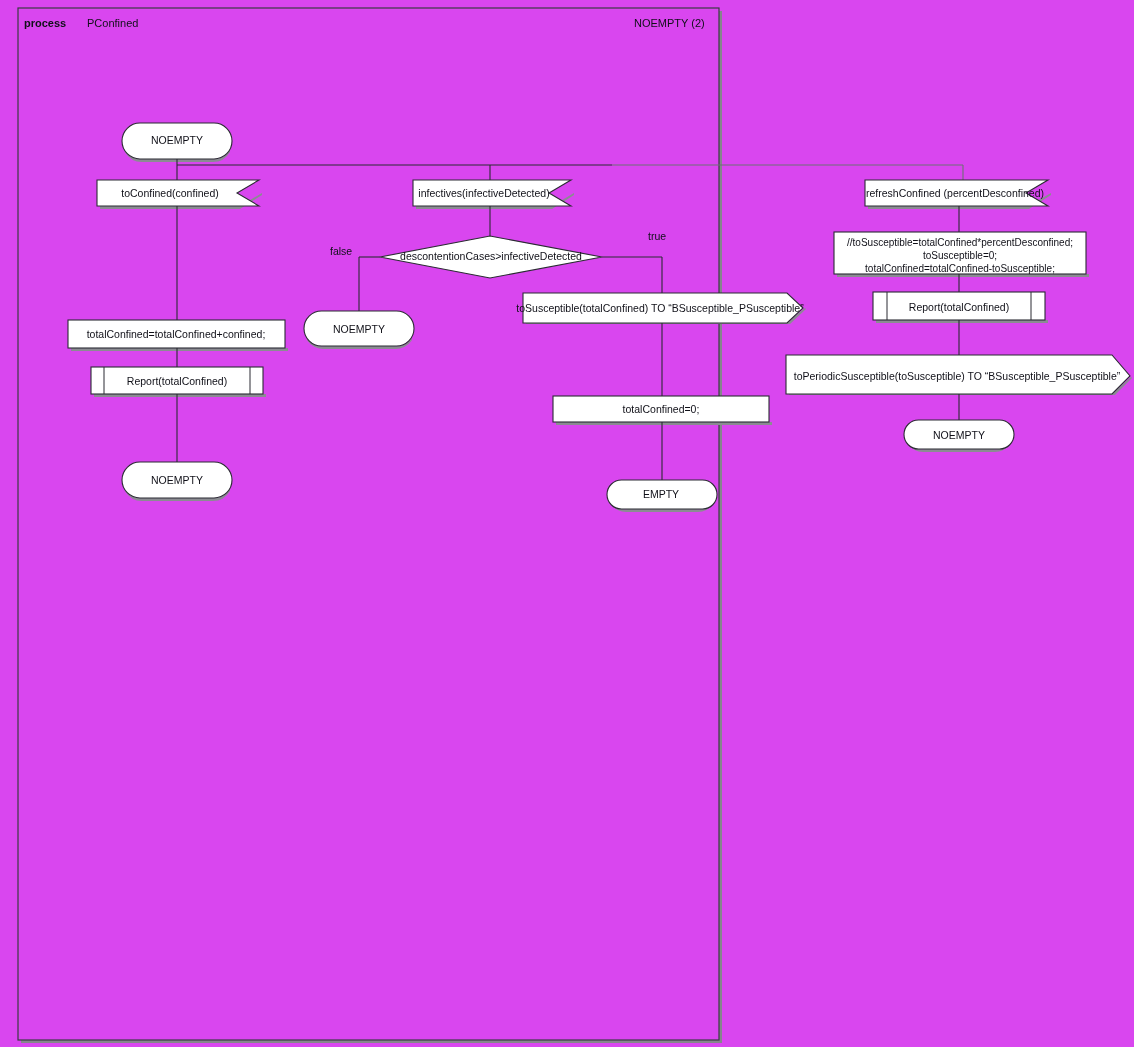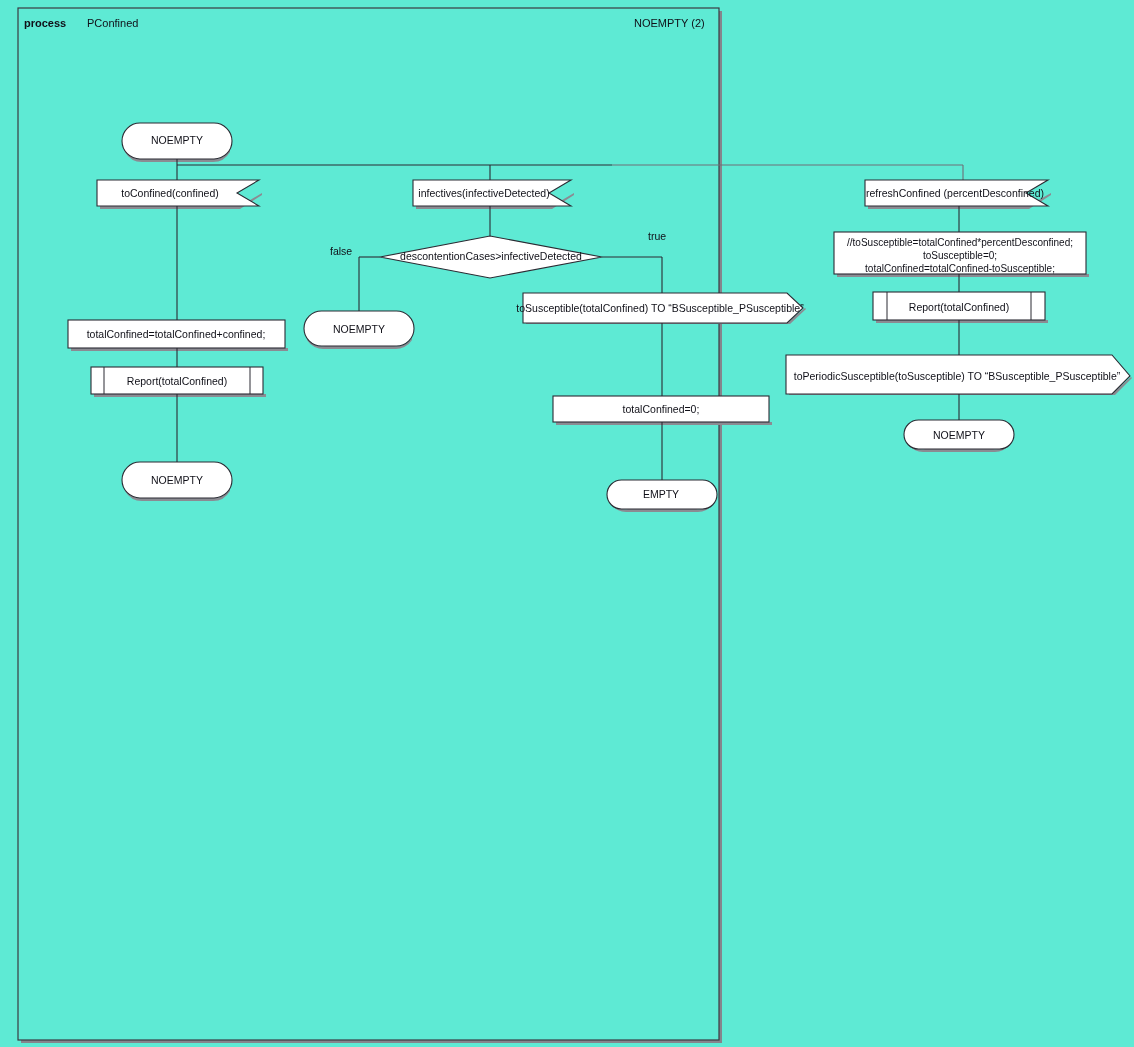--- a/index.html
+++ b/index.html
@@ -7,21 +7,21 @@
     padding: 0;
     background: #ffffff;
   }
   body {
     font-family: "Liberation Sans", sans-serif;
   }
   #canvas {
     position: relative;
     width: 1134px;
     height: 1047px;
-    background: #5eead4;
+    background: #d946ef;
     overflow: hidden;
   }
   svg.diagram {
     position: absolute;
     top: 0;
     left: 0;
     width: 1134px;
     height: 1047px;
   }
   .shape {

